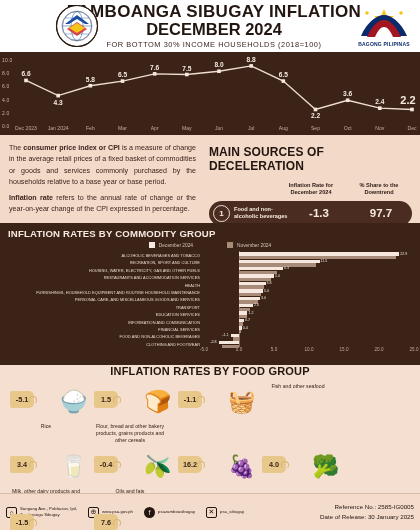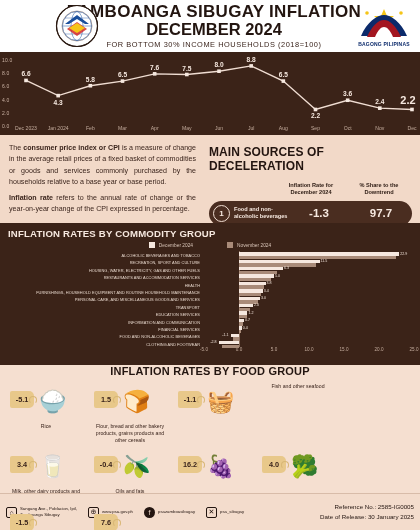--- a/index.html
+++ b/index.html
@@ -109,21 +109,21 @@
   }
 
   
   .foodband { position: relative; height: 128px; background: #f5dfd0; }
   .food-title {
     text-align: center; font-size: 11px; font-weight: bold; color: #231510;
     letter-spacing: .2px; 
   }
   .food-grid { display: flex; flex-wrap: wrap; padding: 2px 4px 0 4px; }
   .food-cell { width: 84px; padding-top: 3px; text-align: center; position: relative; }
-  .food-icon-wrap { position: relative; height: 40px; display: flex; align-items: center; justify-content: center; }
+  .food-icon-wrap { position: relative; height: 40px; display: flex; align-items: center; justify-content: flex-end; }
   .tag {
     position: absolute; left: 6px; top: 9px; width: 24px; height: 17px;
     background: #e8c88a; border-radius: 2px 5px 5px 2px;
     display: flex; align-items: center; justify-content: center;
     font-size: 7.3px; font-weight: bold; color: #3a241c; z-index: 3;
   }
   .tag::after {
     content: ""; position: absolute; right: -3px; top: 5px; width: 6px; height: 6px;
     border: 1.4px solid #d8b775; border-radius: 50%; border-bottom-color: transparent;
   }

